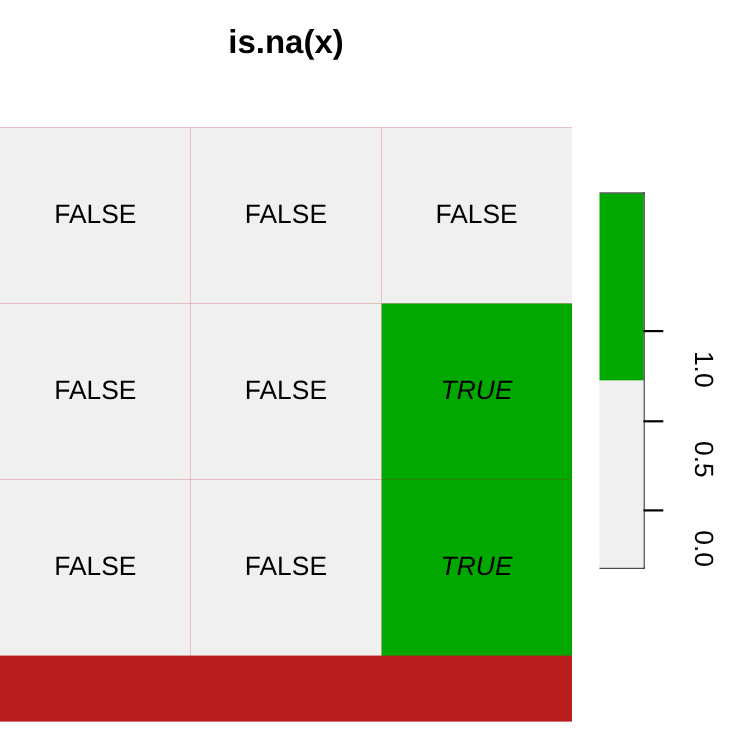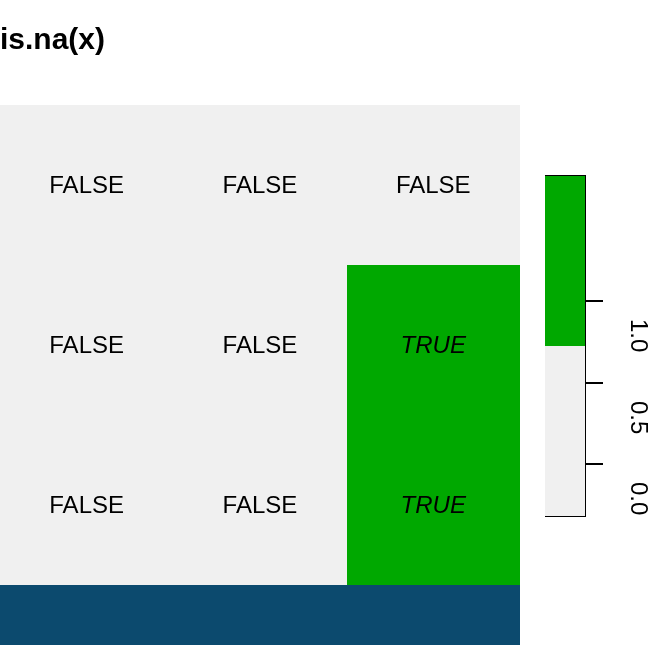--- a/index.html
+++ b/index.html
@@ -13,32 +13,32 @@
   .container {
     position: relative;
     width: 672px;
     height: 672px;
   }
   .title {
     position: absolute;
     top: 22px;
     left: 0;
     width: 520px;
-    text-align: left;
+    text-align: center;
     font-size: 30px;
     font-weight: bold;
     color: #000;
   }
   .heatmap {
     position: absolute;
     left: 0;
-    top: 105px;
+    top: 116px;
     width: 520px;
     height: 540px;
-    background: #0c4a6e;
+    background: #b91c1c;
   }
   .cell {
     position: absolute;
     box-sizing: border-box;
     display: flex;
     align-items: center;
     justify-content: center;
     font-size: 24px;
     color: #000;
   }

